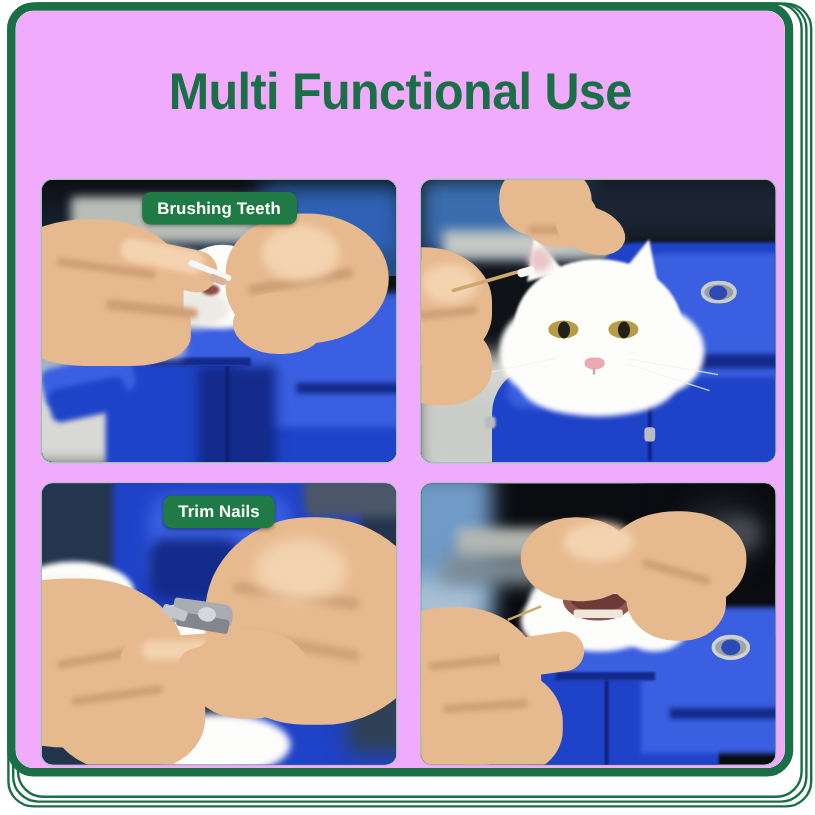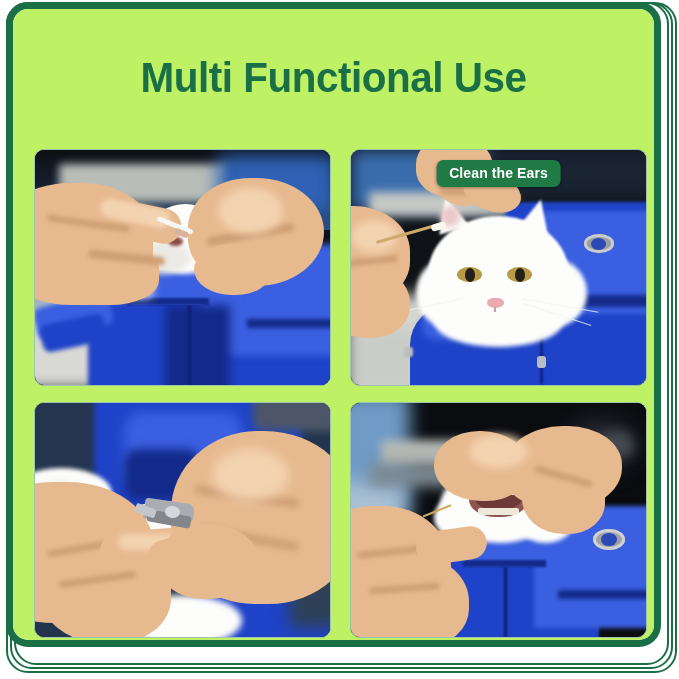--- a/index.html
+++ b/index.html
@@ -36,21 +36,21 @@
     width: 655px; height: 645px;
     border: 7px solid #1a6f46;
     border-radius: 22px;
     background: #ffffff;
     overflow: hidden;
   }
 
   .card-inner {
     position: absolute;
     inset: 0;
-    background: #bef264;
+    background: #f0abfc;
     border-radius: 15px;
   }
 
   
   .title {
     position: absolute;
     left: 0; right: 0;
     top: 44px;
     text-align: center;
     font-size: 43px;
@@ -209,20 +209,21 @@
             <div class="skin-d" style="left:4%;top:30%;width:28%;height:3%;border-radius:40px;transform:rotate(8deg);filter:blur(2px);"></div>
 
             <div class="skin" style="left:52%;top:12%;width:46%;height:46%;border-radius:46% 50% 50% 44%;"></div>
             <div class="skin-d" style="left:58%;top:34%;width:30%;height:4%;border-radius:40px;transform:rotate(-10deg);filter:blur(2px);"></div>
             <div class="skin" style="left:54%;top:40%;width:26%;height:22%;border-radius:50% 40% 46% 50%;"></div>
             <div class="skin-l" style="left:62%;top:16%;width:22%;height:20%;border-radius:50%;filter:blur(4px);"></div>
 
             <div style="position:absolute;left:41%;top:31%;width:13%;height:5px;background:#f6f6f4;border-radius:4px;transform:rotate(22deg);"></div>
             <div style="position:absolute;left:47%;top:34%;width:5%;height:6px;background:#d8b29c;border-radius:4px;transform:rotate(22deg);"></div>
           </div>
+          <div class="badge">Brushing Teeth</div>
         </div>
 
         <div class="panel" id="p2">
           <div class="scene">
             <div class="bg-dark"></div>
 
             <div style="position:absolute;left:0;top:0;width:48%;height:26%;background:#3a6dae;filter:blur(8px);"></div>
             <div style="position:absolute;left:6%;top:18%;width:50%;height:10%;background:#c6c9c4;filter:blur(5px);"></div>
             <div style="position:absolute;left:44%;top:0;width:60%;height:20%;background:#1a2433;filter:blur(8px);"></div>
             <div style="position:absolute;left:0%;top:62%;width:40%;height:44%;background:#d7d9d4;filter:blur(8px);"></div>
@@ -272,21 +273,20 @@
 
             <div class="skin" style="left:-22%;top:24%;width:42%;height:42%;border-radius:50% 46% 44% 50%;"></div>
             <div class="skin" style="left:-14%;top:28%;width:30%;height:26%;border-radius:50% 50% 46% 44%;"></div>
             <div class="skin" style="left:-10%;top:50%;width:30%;height:30%;border-radius:46% 50% 44% 50%;"></div>
             <div class="skin-d" style="left:-6%;top:46%;width:22%;height:3%;border-radius:40px;transform:rotate(-6deg);filter:blur(2px);"></div>
             <div class="skin-l" style="left:0%;top:30%;width:16%;height:14%;border-radius:50%;filter:blur(4px);"></div>
 
             <div style="position:absolute;left:8%;top:35%;width:22%;height:3px;background:#cda96c;border-radius:2px;transform:rotate(-16deg);"></div>
             <div style="position:absolute;left:27%;top:31%;width:5%;height:7px;background:#fbf8f0;border-radius:5px;transform:rotate(-16deg);"></div>
           </div>
-          <div class="badge">Clean the Ears</div>
         </div>
 
         <div class="panel" id="p3">
           <div class="scene">
             <div class="bg-dark"></div>
 
             <div style="position:absolute;left:-4%;top:-6%;width:46%;height:50%;background:#24364f;filter:blur(9px);"></div>
 
             <div class="bag" style="left:20%;top:-8%;width:70%;height:64%;border-radius:24px;filter:blur(3px);"></div>
             <div class="bag-l" style="left:30%;top:4%;width:40%;height:34%;border-radius:18px;filter:blur(6px);"></div>
@@ -321,20 +321,21 @@
             <div class="skin" style="left:42%;top:52%;width:34%;height:32%;border-radius:46% 50% 50% 44%;"></div>
             <div class="skin-l" style="left:60%;top:20%;width:26%;height:22%;border-radius:50%;filter:blur(6px);"></div>
 
             <div class="skin" style="left:38%;top:56%;width:26%;height:14%;border-radius:40px;transform:rotate(-16deg);"></div>
 
             <div class="metal" style="left:37%;top:42%;width:17%;height:9%;border-radius:3px 8px 8px 3px;transform:rotate(8deg);background:#a9adb2;"></div>
             <div class="metal" style="left:38%;top:47%;width:15%;height:5%;border-radius:3px;transform:rotate(10deg);background:#83878c;"></div>
             <div style="position:absolute;left:44%;top:44%;width:5%;height:5%;border-radius:50%;background:#d5d8db;transform:rotate(8deg);"></div>
             <div class="metal" style="left:34%;top:44%;width:7%;height:4%;border-radius:2px;transform:rotate(20deg);background:#c3c6ca;"></div>
           </div>
+          <div class="badge">Trim Nails</div>
         </div>
 
         <div class="panel" id="p4">
           <div class="scene">
             <div class="bg-dark"></div>
 
             <div style="position:absolute;left:-6%;top:-4%;width:26%;height:52%;background:#6f9bc6;filter:blur(9px);"></div>
             <div style="position:absolute;left:-6%;top:34%;width:24%;height:30%;background:#a9c0d4;filter:blur(10px);"></div>
 
             <div style="position:absolute;left:10%;top:16%;width:42%;height:12%;background:#b5b9b4;filter:blur(5px);"></div>

